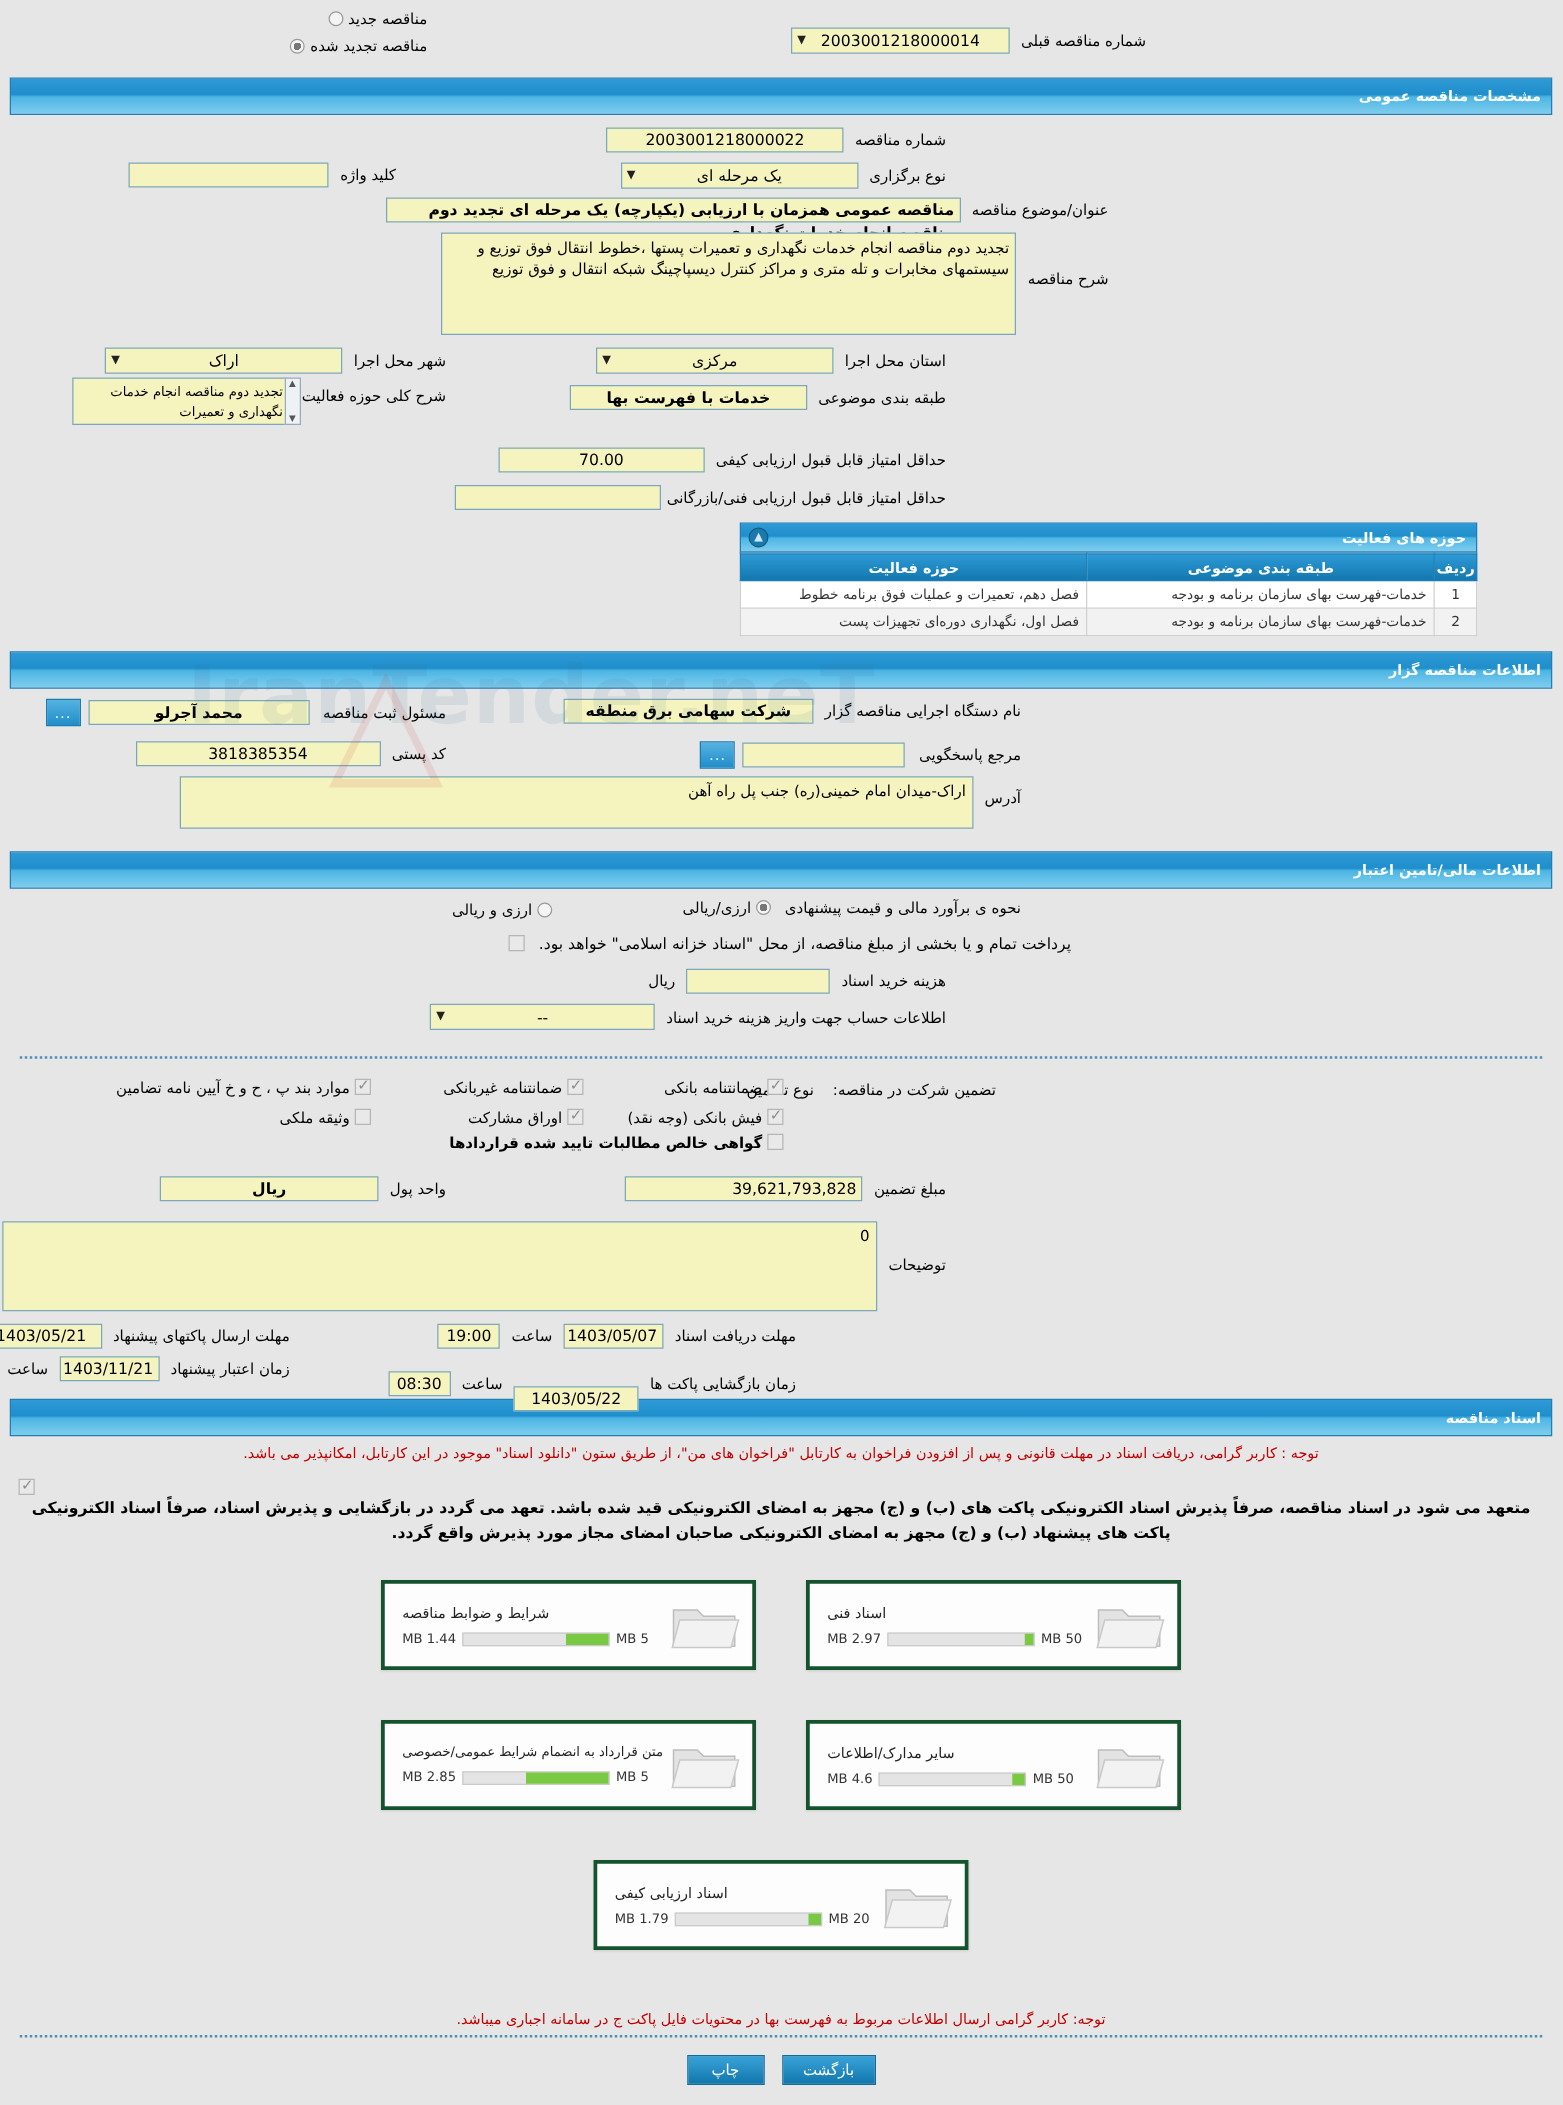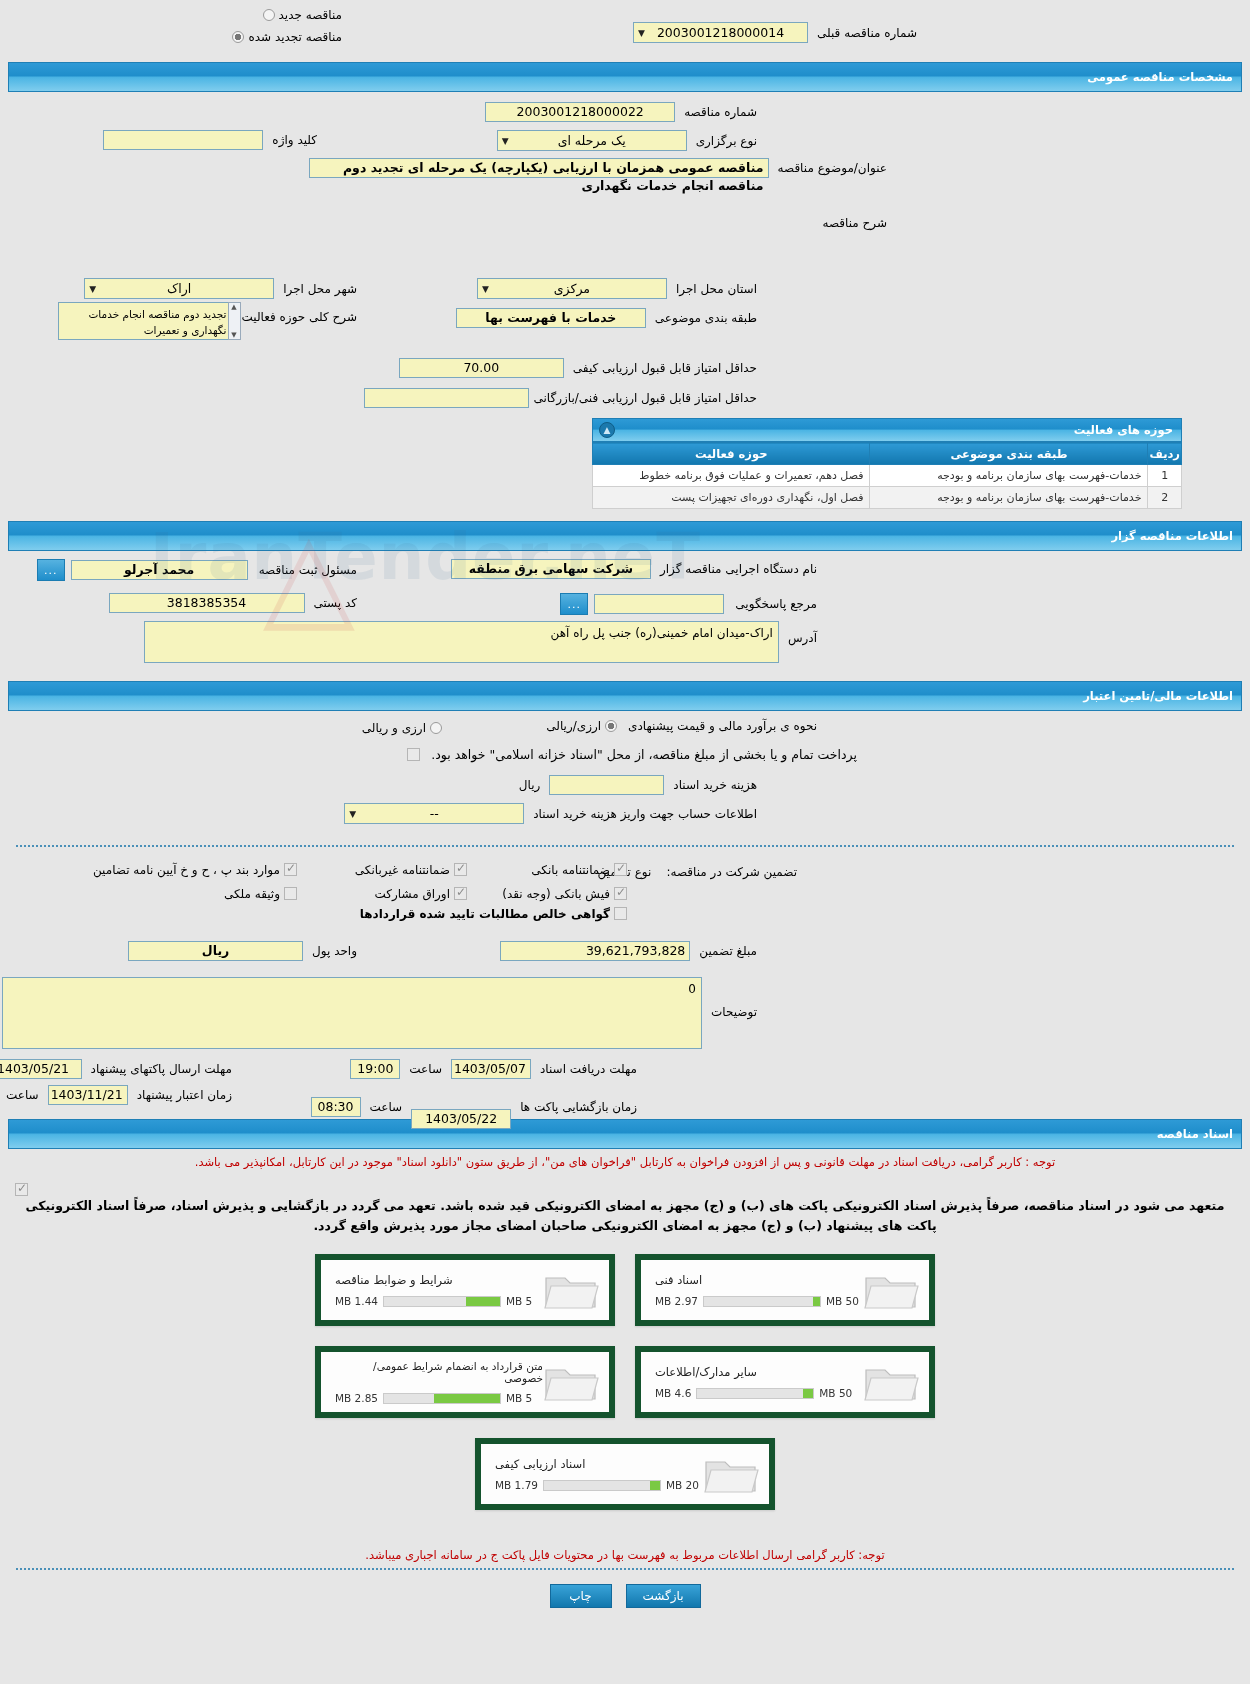--- a/index.html
+++ b/index.html
@@ -120,22 +120,22 @@
   td.r { text-align: right; }
 
   
   .dotted { border-top: 2px dotted #4a90b8; margin: 10px 8px; }
 
   
   .docs { display: flex; flex-direction: column; align-items: center; gap: 0; margin-top: 8px; }
   .docrow { display: flex; justify-content: center; }
   .doccard {
     width: 300px; height: 72px; background: #fdfdfd;
-    border: 6px solid #14532d; box-shadow: 0 1px 2px rgba(0,0,0,.12);
-    display: flex; align-items: center; padding: 6px 8px; margin: 10px;
+    border: 3px solid #14532d; box-shadow: 0 1px 2px rgba(0,0,0,.12);
+    display: flex; align-items: center; padding: 6px 8px; margin: 20px;
     position: relative;
   }
   .doccard .folder { width: 58px; height: 48px; flex: 0 0 58px; }
   .doccard .info { flex: 1; display: flex; flex-direction: column;
                    align-items: flex-end; justify-content: center; gap: 8px; padding-left: 6px; }
   .doccard .dtitle { font-size: 11.5px; color: #222; }
   .bar-line { display: flex; align-items: center; gap: 5px; font-size: 10.5px; color: #333; }
   .pbar { width: 118px; height: 11px; background: #e4e4e4; border: 1px solid #cacaca; position: relative; }
   .pbar > i { display: block; height: 100%; background: #7ac943; }
   .maxtxt { font-size: 10.5px; color: #333; }
@@ -216,20 +216,21 @@
       <span class="fld empty" style="width:160px;"></span>
     </div>
 
     <div class="abs" style="right:350px; top:62px; display:flex; align-items:center; gap:4px;">
       <span class="lbl">عنوان/موضوع مناقصه</span>
       <span class="fld b" style="width:460px; text-align:right; direction:rtl;">مناقصه عمومی همزمان با ارزیابی (یکپارچه) یک مرحله ای تجدید  دوم مناقصه انجام خدمات نگهداری</span>
     </div>
 
     <div class="abs" style="right:350px; top:90px; display:flex; align-items:flex-start; gap:4px;">
       <span class="lbl" style="margin-top:30px;">شرح مناقصه</span>
+      <span class="ta" style="width:460px; height:82px; display:block;">تجدید دوم  مناقصه انجام خدمات نگهداری و تعمیرات پستها ،خطوط انتقال فوق توزیع و سیستمهای مخابرات و تله متری و مراکز کنترل دیسپاچینگ شبکه انتقال و فوق توزیع</span>
     </div>
 
     <div class="abs" style="right:480px; top:182px; display:flex; align-items:center; gap:4px;">
       <span class="lbl">استان محل اجرا</span>
       <span class="sel" style="width:190px;">
         <span class="arrow">▼</span>
         <span>مرکزی</span>
       </span>
     </div>
 

